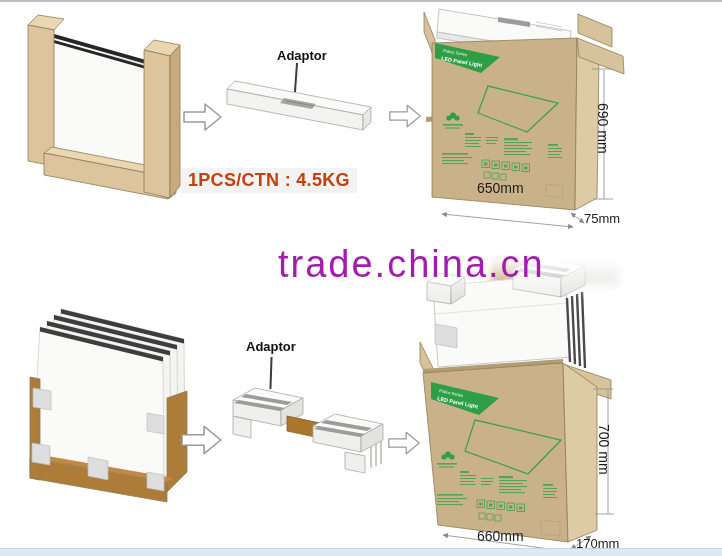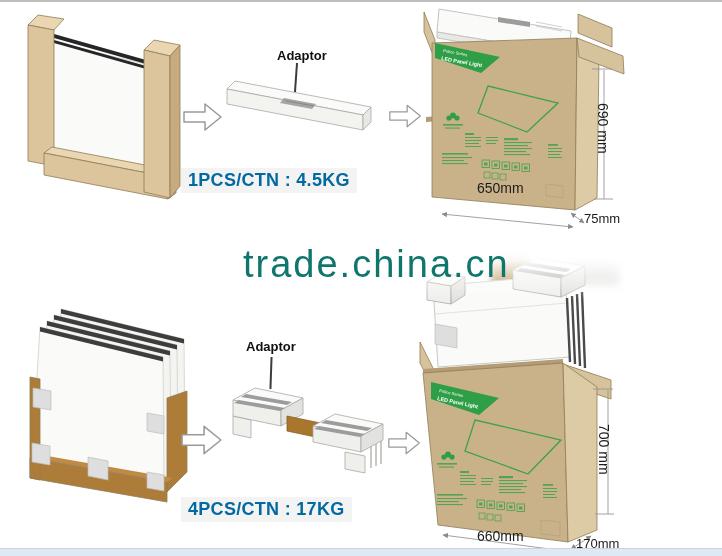--- a/index.html
+++ b/index.html
@@ -1,27 +1,27 @@
 <!DOCTYPE html>
 <html style="--cardboard: #C9B28A; --cardboard_side: #DCCBA5; --cardboard_flap: #D6C29B; --tan: #DCC49C; --tan_top: #EAD7B2; --tan_side: #C7AB7E; --brown: #AC7C38; --panel_white: #FAFAF8; --foam: #DEDEDE; --green: #2E9E47; --green_line: #3FA14A; --watermark: #ADADAD; --strip: #DFE9F4;"><head>
 <meta charset="utf-8">
 <style>
   html,body{margin:0;padding:0;background:#fff;}
   .canvas{position:relative;width:722px;height:556px;background:#ffffff;overflow:hidden;
           font-family:"Liberation Sans",sans-serif;padding-left:36px;}
   .abs{position:absolute;}
   .topline{left:0;top:0;width:722px;height:2px;background:#bdbdbd;}
   .bottomstrip{left:0;top:548px;width:722px;height:8px;background:var(--strip);border-top:1px solid #c6d4e4;}
-  .caption{font-weight:bold;font-size:18px;color:#0369a1;letter-spacing:.3px;background:#f3f3f3;padding:2px 7px;white-space:nowrap;}
+  .caption{font-weight:bold;font-size:18px;color:#c2410c;letter-spacing:.3px;background:#f3f3f3;padding:2px 7px;white-space:nowrap;}
   .adaptor-label{font-weight:bold;font-size:13px;color:#111;white-space:nowrap;}
   .leader{width:1.5px;background:#3c3c3c;}
   .dim-label{font-size:14px;color:#1b1b1b;white-space:nowrap;}
   .dim-label.small{font-size:13px;}
   .dim-label.rot{transform:rotate(90deg);transform-origin:0 0;width:58px;}
-  .watermark{font-size:38px;color:#0f766e;letter-spacing:2px;white-space:nowrap;}
+  .watermark{font-size:38px;color:#a21caf;letter-spacing:2px;white-space:nowrap;margin-left:35px;}
   .haze{background:linear-gradient(to bottom, rgba(255,255,255,.95) 25%, rgba(255,255,255,.05));filter:blur(2.5px);}
   
   .fc{fill:var(--cardboard);} .fcs{fill:var(--cardboard_side);} .fcf{fill:var(--cardboard_flap);}
   .ft{fill:var(--tan);} .ftt{fill:var(--tan_top);} .fts{fill:var(--tan_side);}
   .fb{fill:var(--brown);} .fw{fill:var(--panel_white);} .fw2{fill:#efefec;} .fw3{fill:#e2e2df;}
   .ffoam{fill:var(--foam);} .fslot{fill:#9c9c9c;} .fdark{fill:#3d3d3d;}
   .sc{stroke:#8f7c57;stroke-width:.8;stroke-linejoin:round;}
   .sg{stroke:#a8a8a8;stroke-width:.8;stroke-linejoin:round;}
   .sp{stroke:#cfcfca;stroke-width:.8;}
   .sfoam{stroke:#bdbdbd;stroke-width:.7;}
@@ -314,19 +314,18 @@
       <line class="dim" x1="180" y1="262" x2="199" y2="262"></line>
     </g>
   </svg>
 
   <div class="abs haze" style="left:424px;top:248px;width:214px;height:50px"></div>
 
   <div class="abs dim-label" style="left:477px;top:528px">660mm</div>
   <div class="abs dim-label rot" style="left:612px;top:424px">700 mm</div>
   <div class="abs dim-label small" style="left:576px;top:536px">170mm</div>
 
-  <div class="abs caption" style="left:181px;top:497px">4PCS/CTN : 17KG</div>
 
   <div class="abs watermark" style="left:243px;top:243px">trade.china.cn</div>
 
   <div class="abs bottomstrip"></div>
 
 </div>
 
 </body></html>

